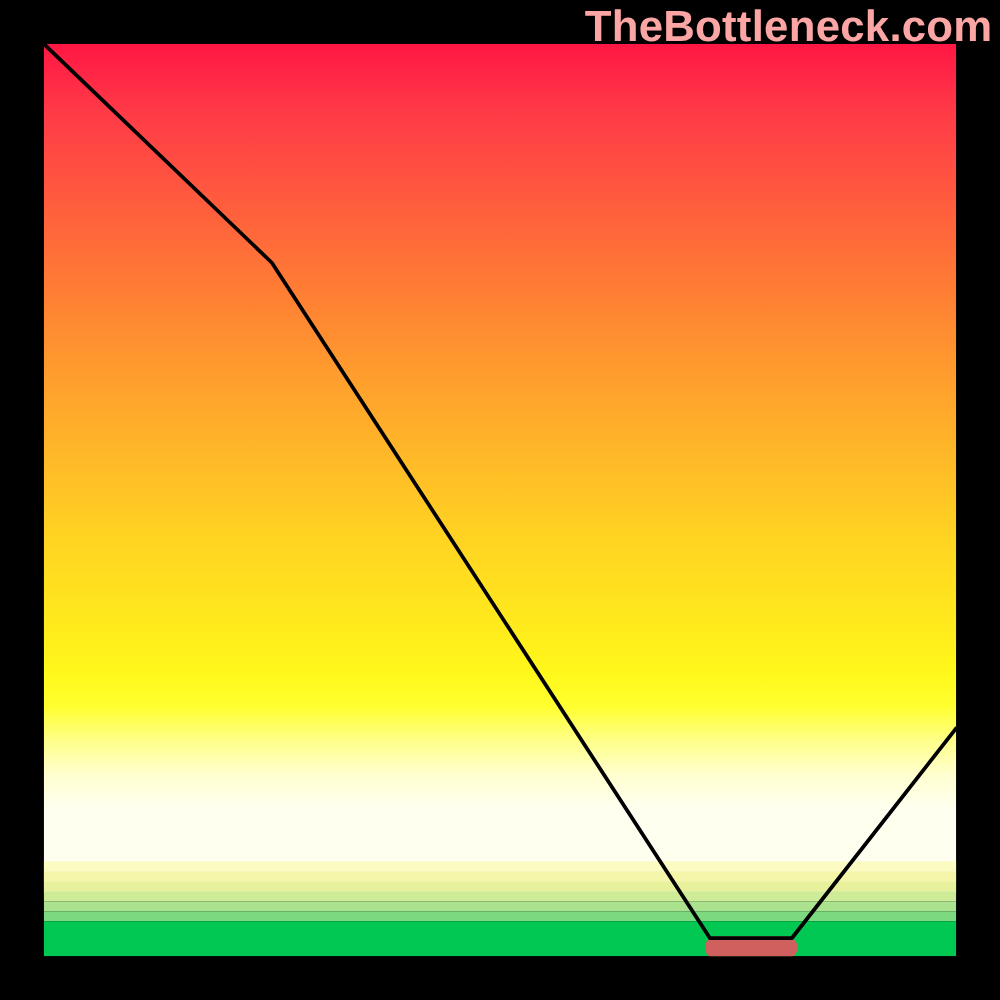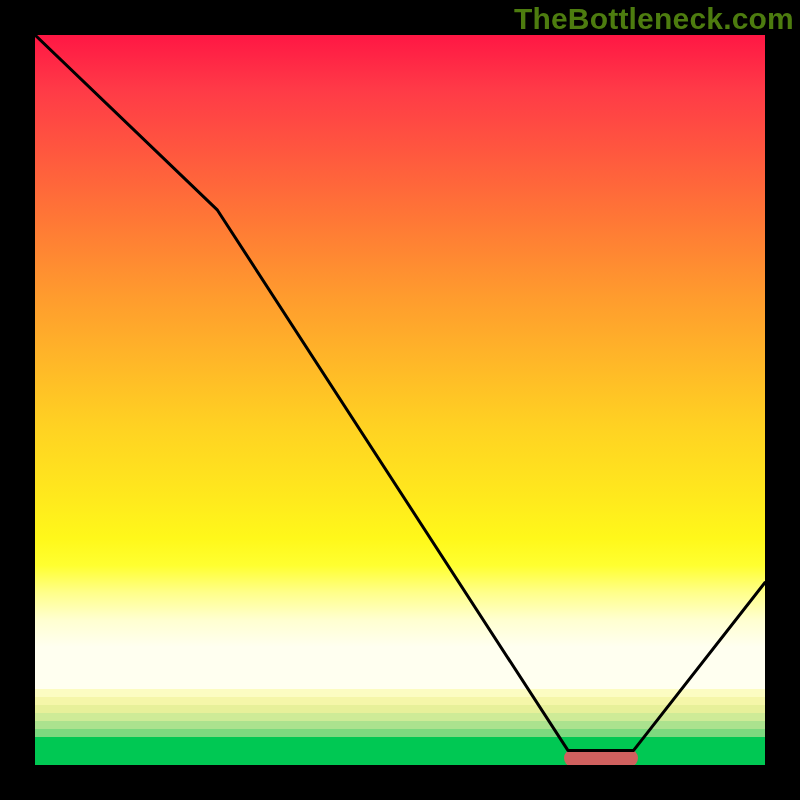--- a/index.html
+++ b/index.html
@@ -14,22 +14,22 @@
   .frame {
     position: relative;
     width: 800px;
     height: 800px;
     background: #000000;
   }
   .watermark {
     position: absolute;
     top: 2px;
     right: 6px;
-    color: #4d7c0f;
-    font-size: 30px;
+    color: #fca5a5;
+    font-size: 35px;
     font-weight: 600;
     letter-spacing: 0.2px;
     user-select: none;
   }
   .plot-area {
     position: absolute;
     left: 35px;
     top: 35px;
     width: 730px;
     height: 730px;

